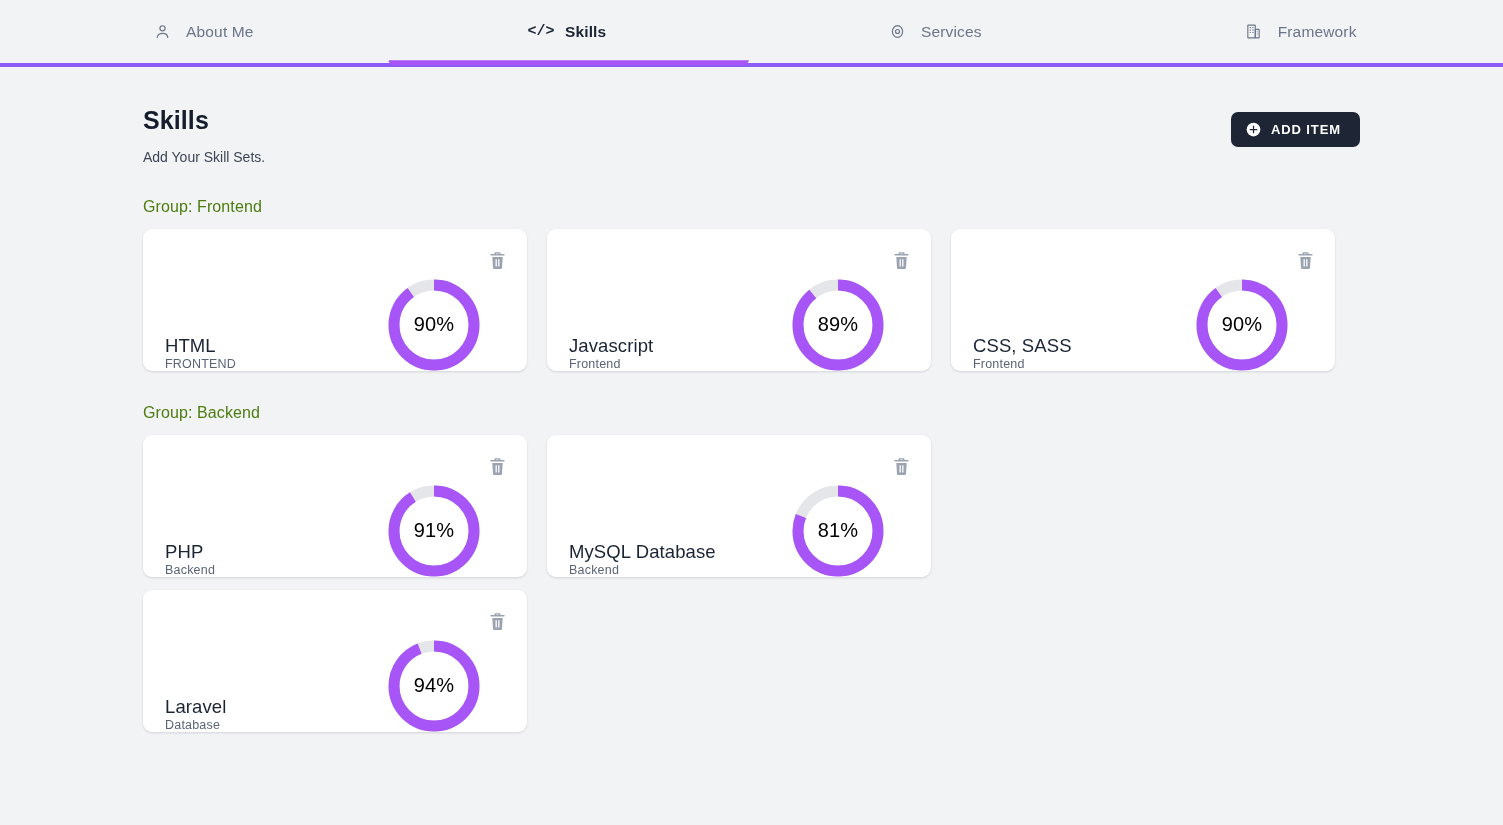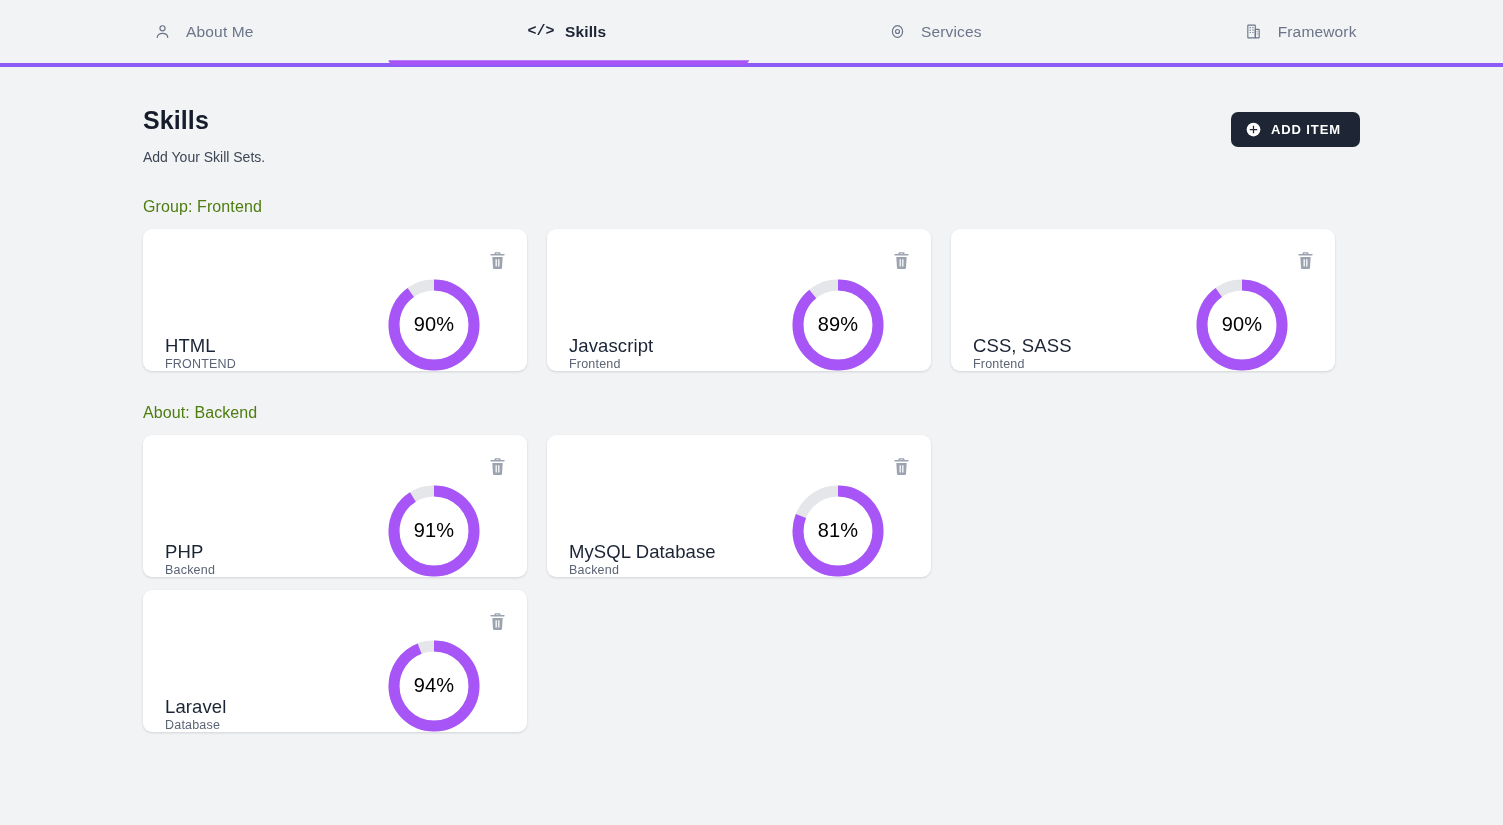--- a/index.html
+++ b/index.html
@@ -305,21 +305,21 @@
       </div>
       <span class="delete-icon">
         <svg width="17" height="19" viewBox="0 0 20 22" fill="currentColor">
           <path d="M7.4 1.2h5.2c.5 0 .9.4.9.9v1.3h4.1c.5 0 .9.4.9.9s-.4.9-.9.9H2.4c-.5 0-.9-.4-.9-.9s.4-.9.9-.9h4.1V2.1c0-.5.4-.9.9-.9zm.9 2.2h3.4V2.9H8.3v.5z"></path>
           <path d="M3.9 6.9h12.2l-.8 12.6c-.1.9-.8 1.5-1.7 1.5H6.4c-.9 0-1.6-.6-1.7-1.5L3.9 6.9zm3.8 2.6v8.6h1.5V9.5H7.7zm3.1 0v8.6h1.5V9.5h-1.5z"></path>
         </svg>
       </span>
     </div>
   </div>
 
-  <div class="group-label">About: Backend</div>
+  <div class="group-label">Group: Backend</div>
   <div class="card-row">
 
     <div class="skill-card">
       <div class="skill-text">
         <div class="skill-name">PHP</div>
         <div class="skill-group">Backend</div>
       </div>
       <div class="gauge">
         <svg width="92" height="92" viewBox="0 0 92 92">
           <circle cx="46" cy="46" r="40" fill="none" stroke="#e4e6ea" stroke-width="11"></circle>

